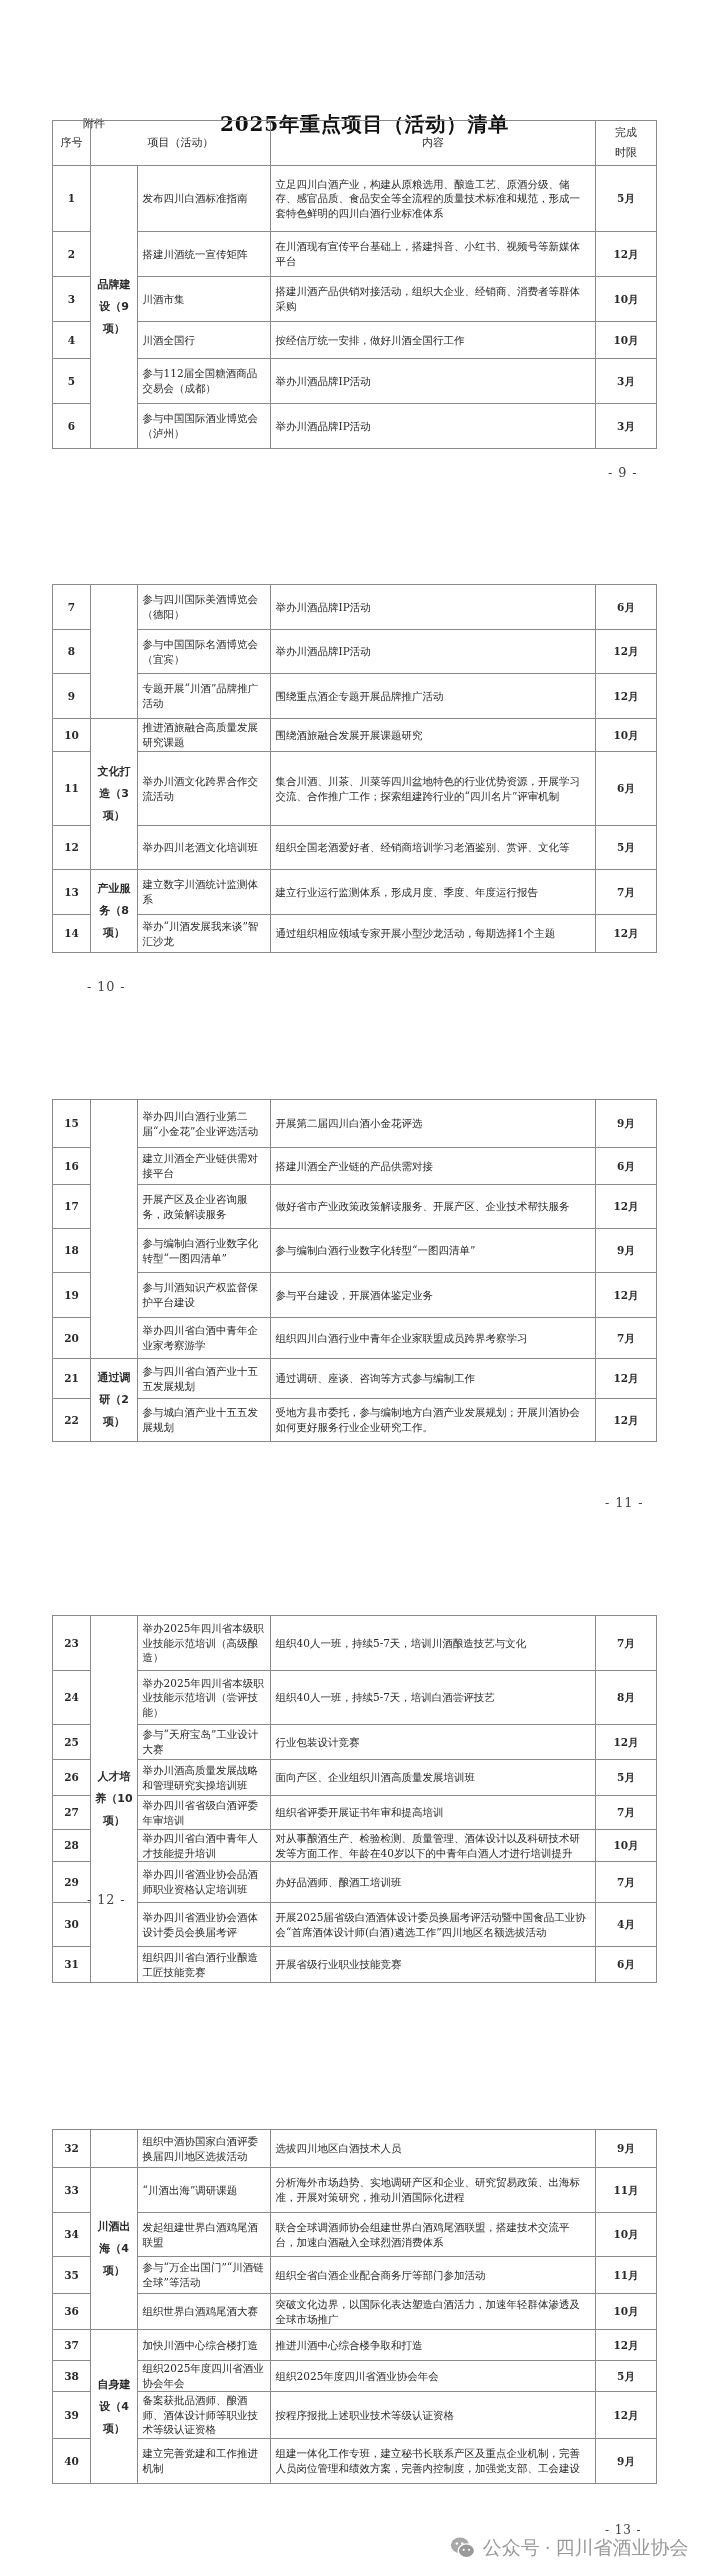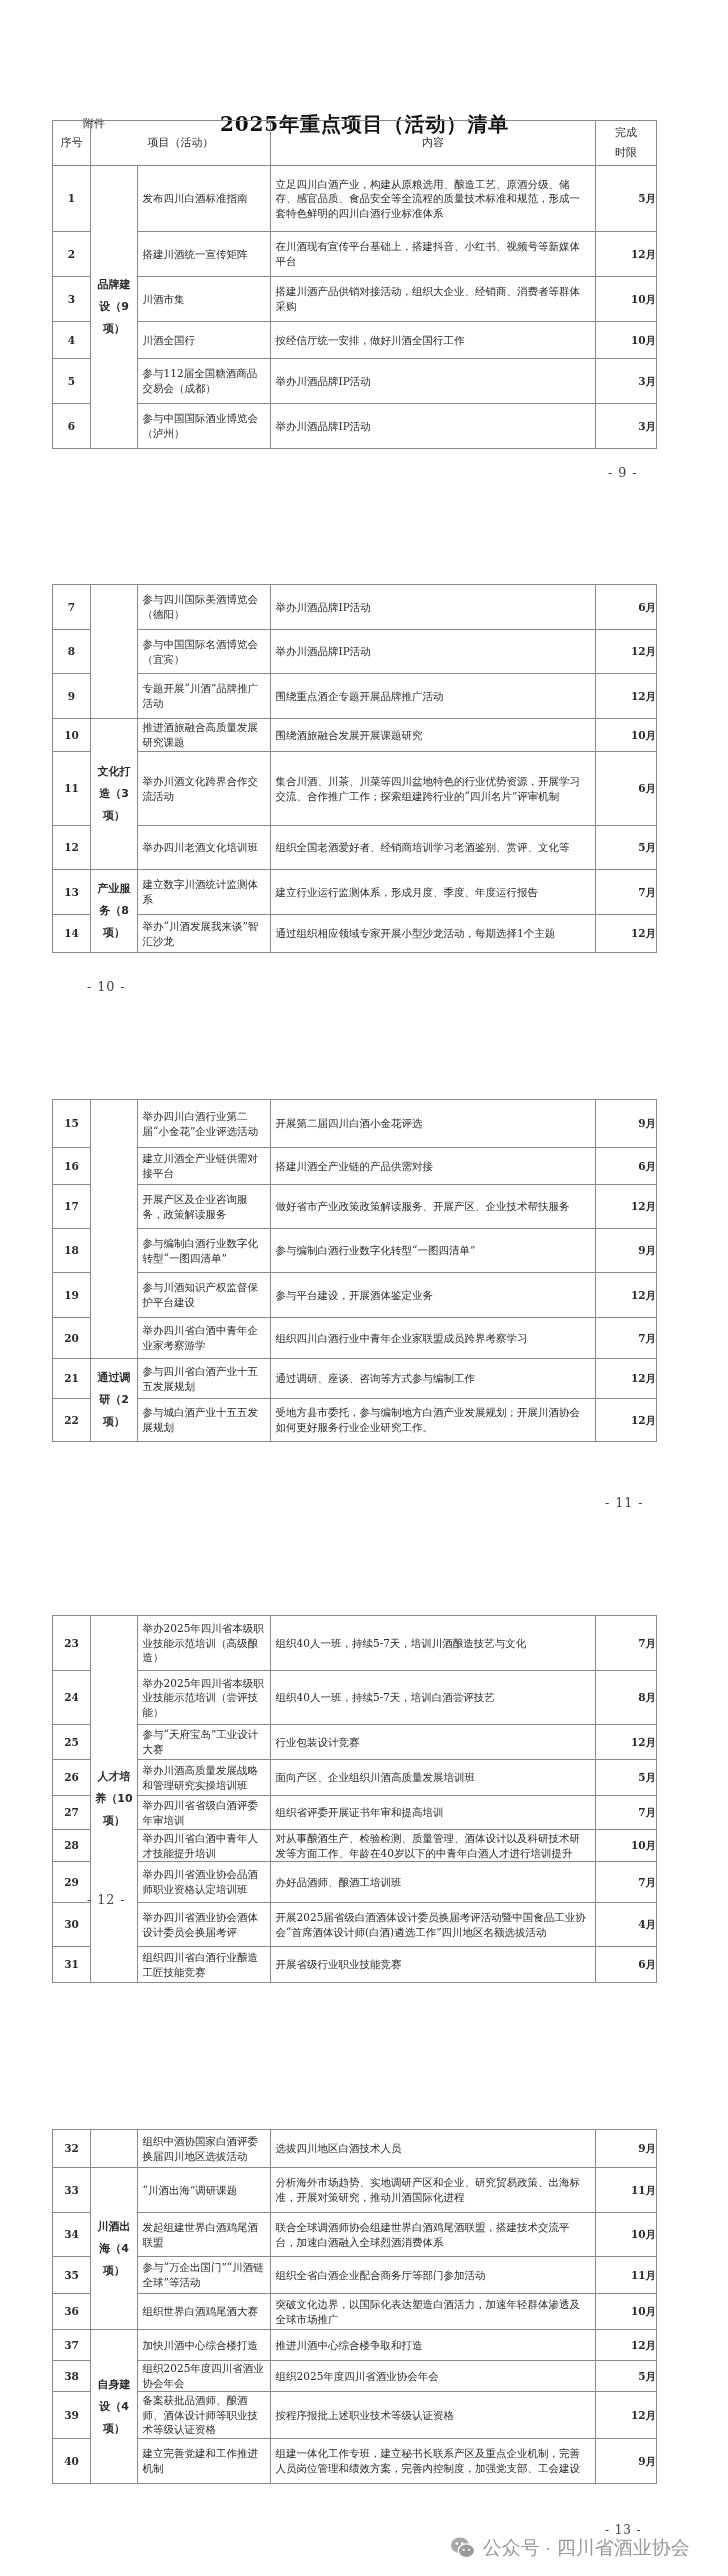--- a/index.html
+++ b/index.html
@@ -5,24 +5,24 @@
   html, body { margin:0; padding:0; background:#ffffff; }
   body { width:729px; height:2576px; position:relative; overflow:hidden;
          font-family:"DejaVu Serif","Liberation Serif",serif; color:#222; }
   .abs { position:absolute; }
   .attach { left:83px; top:80px; font-size:11px; font-family:"DejaVu Sans","Liberation Sans",sans-serif; color:#222;margin-top:36px; }
   .doc-title { left:0; width:729px; top:111px; text-align:center; font-size:20px; font-weight:bold; letter-spacing:0.9px; color:#111; }
   table.t { position:absolute; left:52px; width:605px; border-collapse:collapse; table-layout:fixed; }
   table.t td { border:0.9px solid #8a8a8a; font-size:10.5px; line-height:14.6px; padding:0 4.6px; vertical-align:middle; color:#2a2a2a; }
   table.t td.no { text-align:center; font-weight:bold; padding:0; }
   table.t td.cat { text-align:center; font-weight:bold; padding:0 1.8px; font-family:"DejaVu Sans","Liberation Sans",sans-serif; font-size:11px; line-height:22px; }
-  table.t td.lim { text-align:right; font-weight:bold; padding:0; }
+  table.t td.lim { text-align:center; font-weight:bold; padding:0; }
   table.t td.hd { text-align:center; font-family:"DejaVu Sans","Liberation Sans",sans-serif; font-size:11px; line-height:20px; }
   .pno { font-size:12.8px; color:#444; font-family:"DejaVu Serif","Liberation Serif",serif; letter-spacing:0.9px; }
-  .wm { left:450px; top:2535px; display:flex; align-items:center; gap:7.3px; color:#9a9a9a; font-family:Liberation Sans, sans-serif; font-size:19px; }
+  .wm { left:450px; top:2535px; display:flex; align-items:center; gap:7.3px; color:#9a9a9a; font-family:Liberation Serif, serif; font-size:19px; }
   .wm svg { display:block; }
 </style>
 </head>
 <body>
 
 <div class="abs attach">附件</div>
 <div class="abs doc-title">2025年重点项目（活动）清单</div>
 
 <table class="t" style="top:120px">
   <colgroup>

